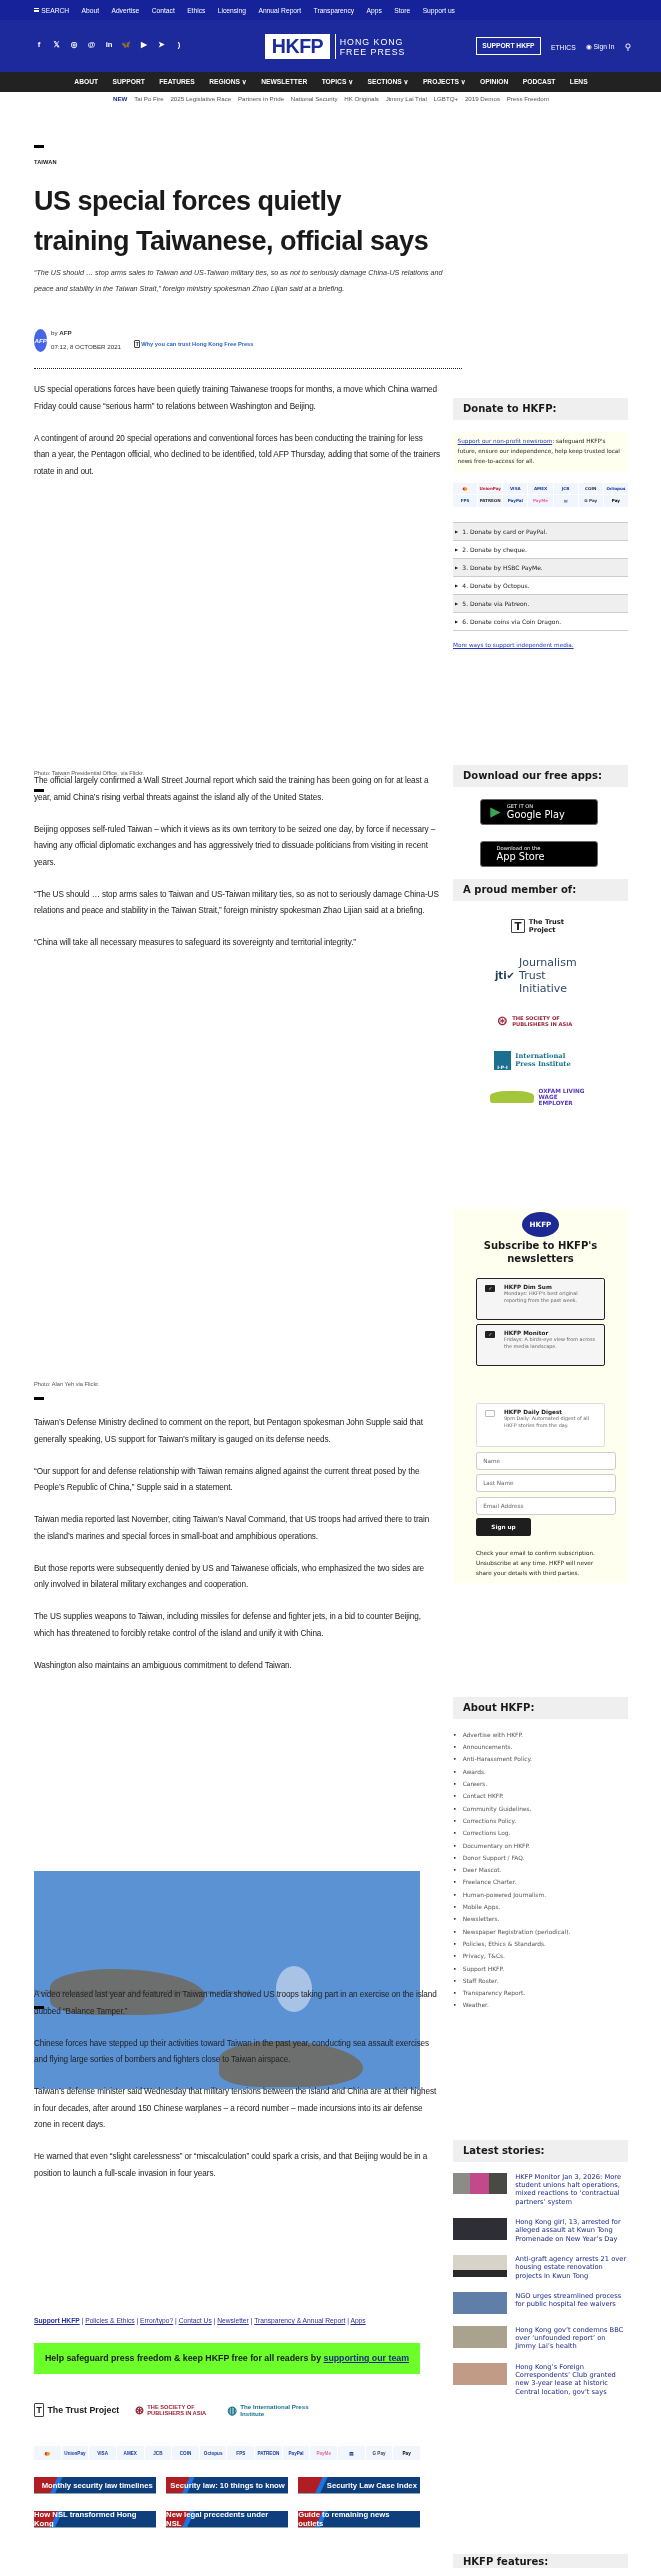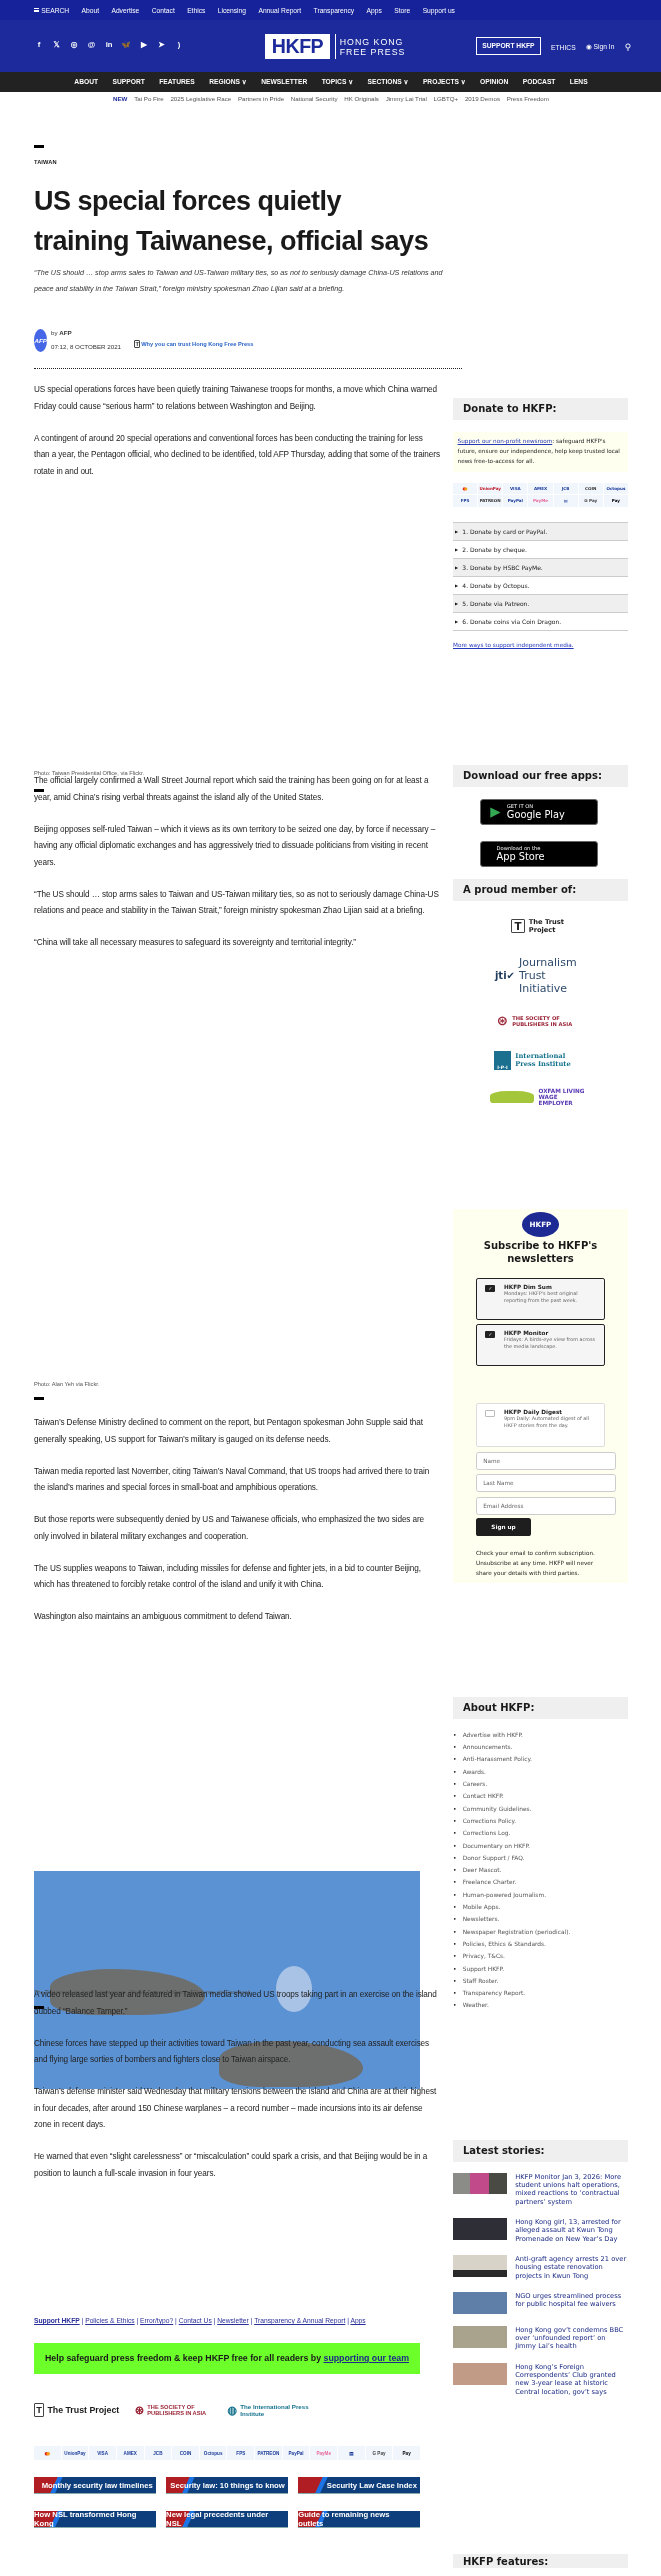--- a/index.html
+++ b/index.html
@@ -197,20 +197,21 @@
   <p class="body">Beijing opposes self-ruled Taiwan – which it views as its own territory to be seized one day, by force if necessary – having any official diplomatic exchanges and has aggressively tried to dissuade politicians from visiting in recent years.</p>
   <p class="body">“The US should … stop arms sales to Taiwan and US-Taiwan military ties, so as not to seriously damage China-US relations and peace and stability in the Taiwan Strait,” foreign ministry spokesman Zhao Lijian said at a briefing.</p>
   <p class="body">“China will take all necessary measures to safeguard its sovereignty and territorial integrity.”</p>
 </div>
 <div class="col-main" style="top:1381px">
   <div class="caption">Photo: Alan Yeh via Flickr.</div>
   <div class="dash" style="margin-top:10.3px"></div>
 </div>
 <div class="col-main" style="top:1415px">
   <p class="body">Taiwan’s Defense Ministry declined to comment on the report, but Pentagon spokesman John Supple said that generally speaking, US support for Taiwan’s military is gauged on its defense needs.</p>
+  <p class="body">“Our support for and defense relationship with Taiwan remains aligned against the current threat posed by the People’s Republic of China,” Supple said in a statement.</p>
   <p class="body">Taiwan media reported last November, citing Taiwan’s Naval Command, that US troops had arrived there to train the island’s marines and special forces in small-boat and amphibious operations.</p>
   <p class="body">But those reports were subsequently denied by US and Taiwanese officials, who emphasized the two sides are only involved in bilateral military exchanges and cooperation.</p>
   <p class="body">The US supplies weapons to Taiwan, including missiles for defense and fighter jets, in a bid to counter Beijing, which has threatened to forcibly retake control of the island and unify it with China.</p>
   <p class="body">Washington also maintains an ambiguous commitment to defend Taiwan.</p>
 </div>
 
 <div class="col-main photo" style="top:1766px;width:386px;height:218px">
   <div class="plane" style="left:15.5px;top:98px;width:155px;height:46px"></div>
   <div class="plane" style="left:185px;top:170px;width:144px;height:46px"></div>
   <div class="moon" style="left:242px;top:95px;width:36px;height:46px"></div>

